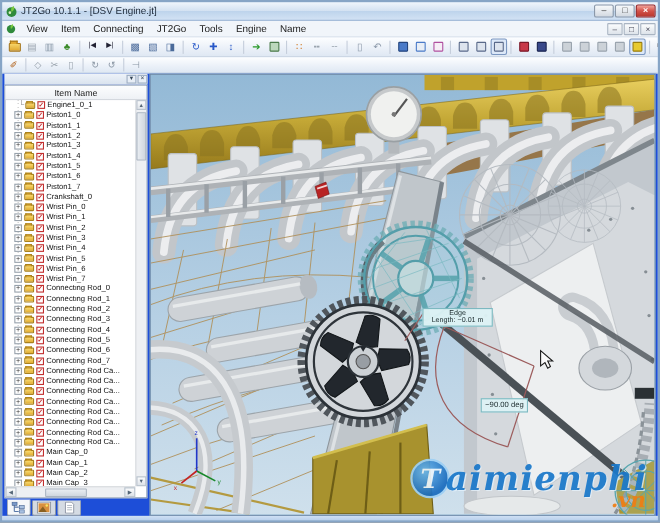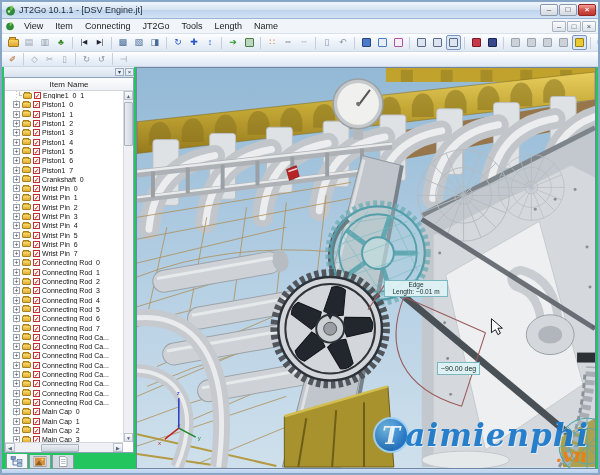--- a/index.html
+++ b/index.html
@@ -33,21 +33,21 @@
     font-size:9px;line-height:1;border-radius:2px;margin:0 0.5px;flex:none;cursor:default;}
   .tb2 .tbi{width:14px;height:13px;font-size:8.5px;}
   .tbi.pressed{border:1px solid #7a96c0;background:#dce8f8;}
   .tsep{width:1px;height:12px;background:#c5cedb;margin:0 3px;flex:none;}
   .cube{width:9px;height:9px;border:1px solid #667;border-radius:1px;display:block;}
   .tfold{width:11px;height:8px;background:linear-gradient(#f6d468,#e0a830);border:1px solid #a8781c;
     border-radius:1px;position:relative;display:block;}
   .tfold:before{content:"";position:absolute;left:0;top:-3px;width:5px;height:2px;background:#e0a830;
     border:1px solid #a8781c;border-bottom:none;}
   
-  .main{position:absolute;left:0;top:65px;right:0;bottom:4px;background:#22c55e;}
+  .main{position:absolute;left:0;top:65px;right:0;bottom:4px;background:#1d4ed8;}
   
   .panel{position:absolute;left:2px;top:0;width:130px;bottom:0;}
   .phead{position:absolute;left:0;top:0;right:0;height:10px;display:flex;justify-content:flex-end;
     align-items:center;background:linear-gradient(#eef3f9,#d8e2ee);}
   .pbtn{width:9px;height:8px;font-size:6px;line-height:6px;text-align:center;color:#345;
     border:1px solid #9bacc2;background:#e8eef6;margin-left:1px;}
   .treebox{position:absolute;left:0;top:10px;right:0;bottom:16px;background:#fff;
     border:1px solid #8fa0b6;}
   .colhead{position:absolute;left:0;top:0;right:0;height:13px;background:linear-gradient(#fcfdfe,#eef1f5);
     border-bottom:1px solid #d4d8de;font-size:8px;color:#222;text-align:center;line-height:13px;}
@@ -121,21 +121,21 @@
     <svg class="mico" viewBox="0 0 11 11">
       <circle cx="5.5" cy="6" r="4.2" fill="#2f8a3c"></circle>
       <path d="M5.5,6 Q4,2.5 7.2,1 Q8.6,3.8 5.5,6" fill="#79c841"></path>
     </svg>
     <span style="display:flex;" id="menuhost">
         <span class="mitem">View</span>
         <span class="mitem">Item</span>
         <span class="mitem">Connecting</span>
         <span class="mitem">JT2Go</span>
         <span class="mitem">Tools</span>
-        <span class="mitem">Length</span>
+        <span class="mitem">Engine</span>
         <span class="mitem">Name</span>
       </span>
     <span class="mspace"></span>
     <span class="mdibtn">–</span>
     <span class="mdibtn">□</span>
     <span class="mdibtn">×</span>
   </div>
 
   <div class="tb tb1" id="tbar1">
       <span class="tbi">

